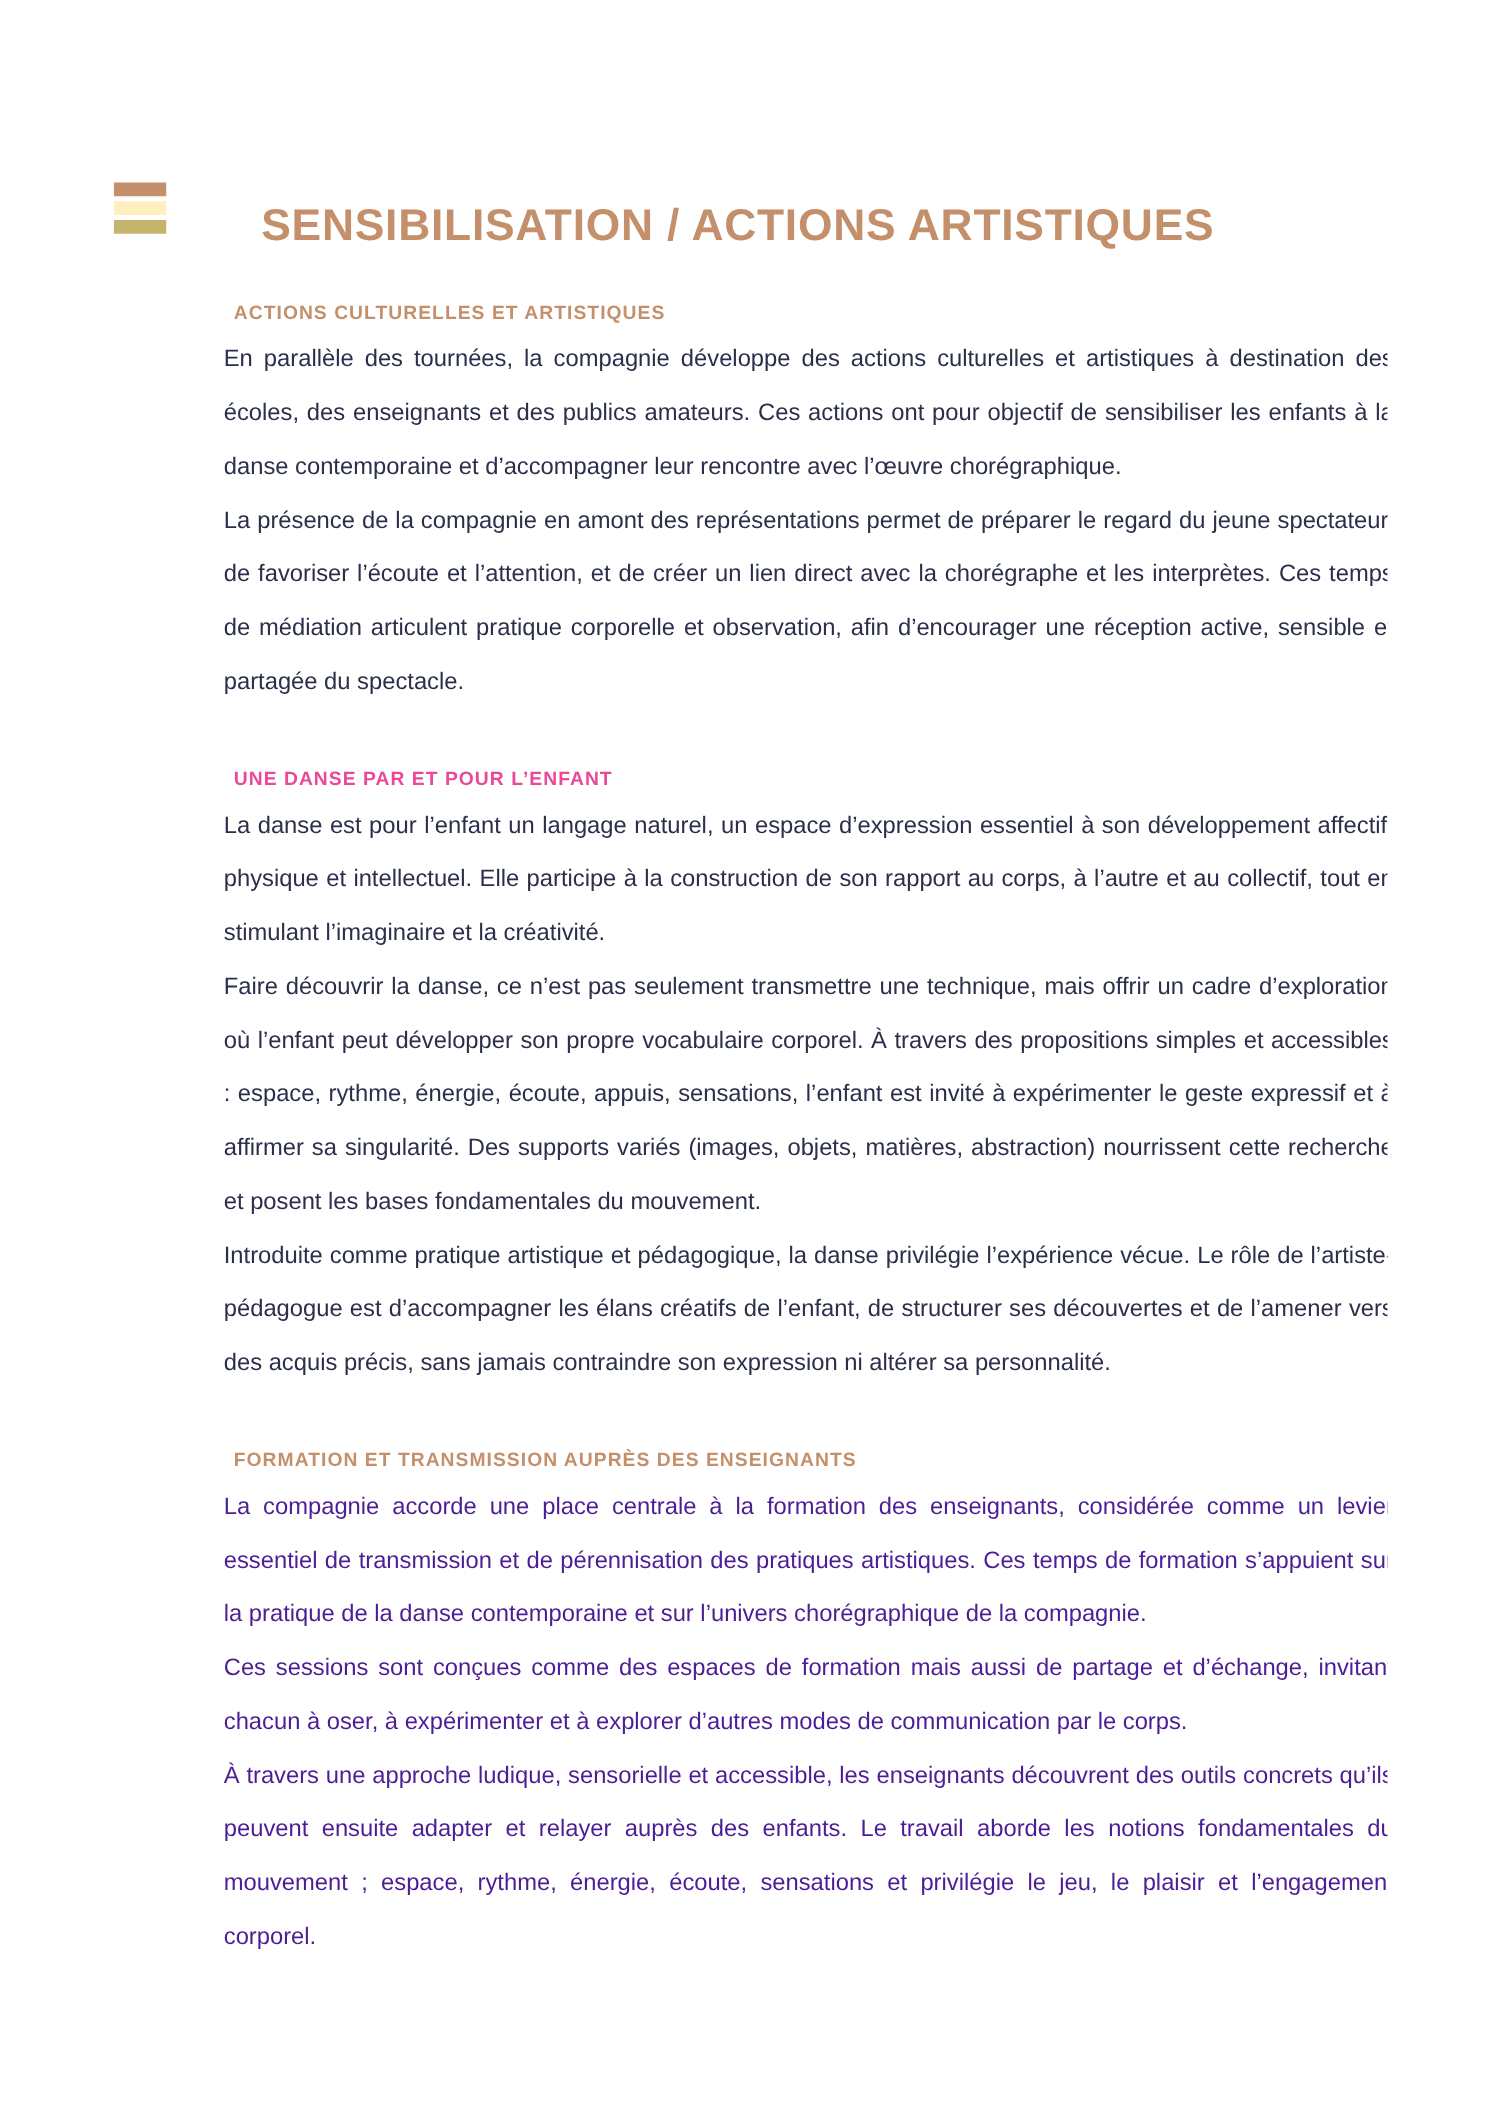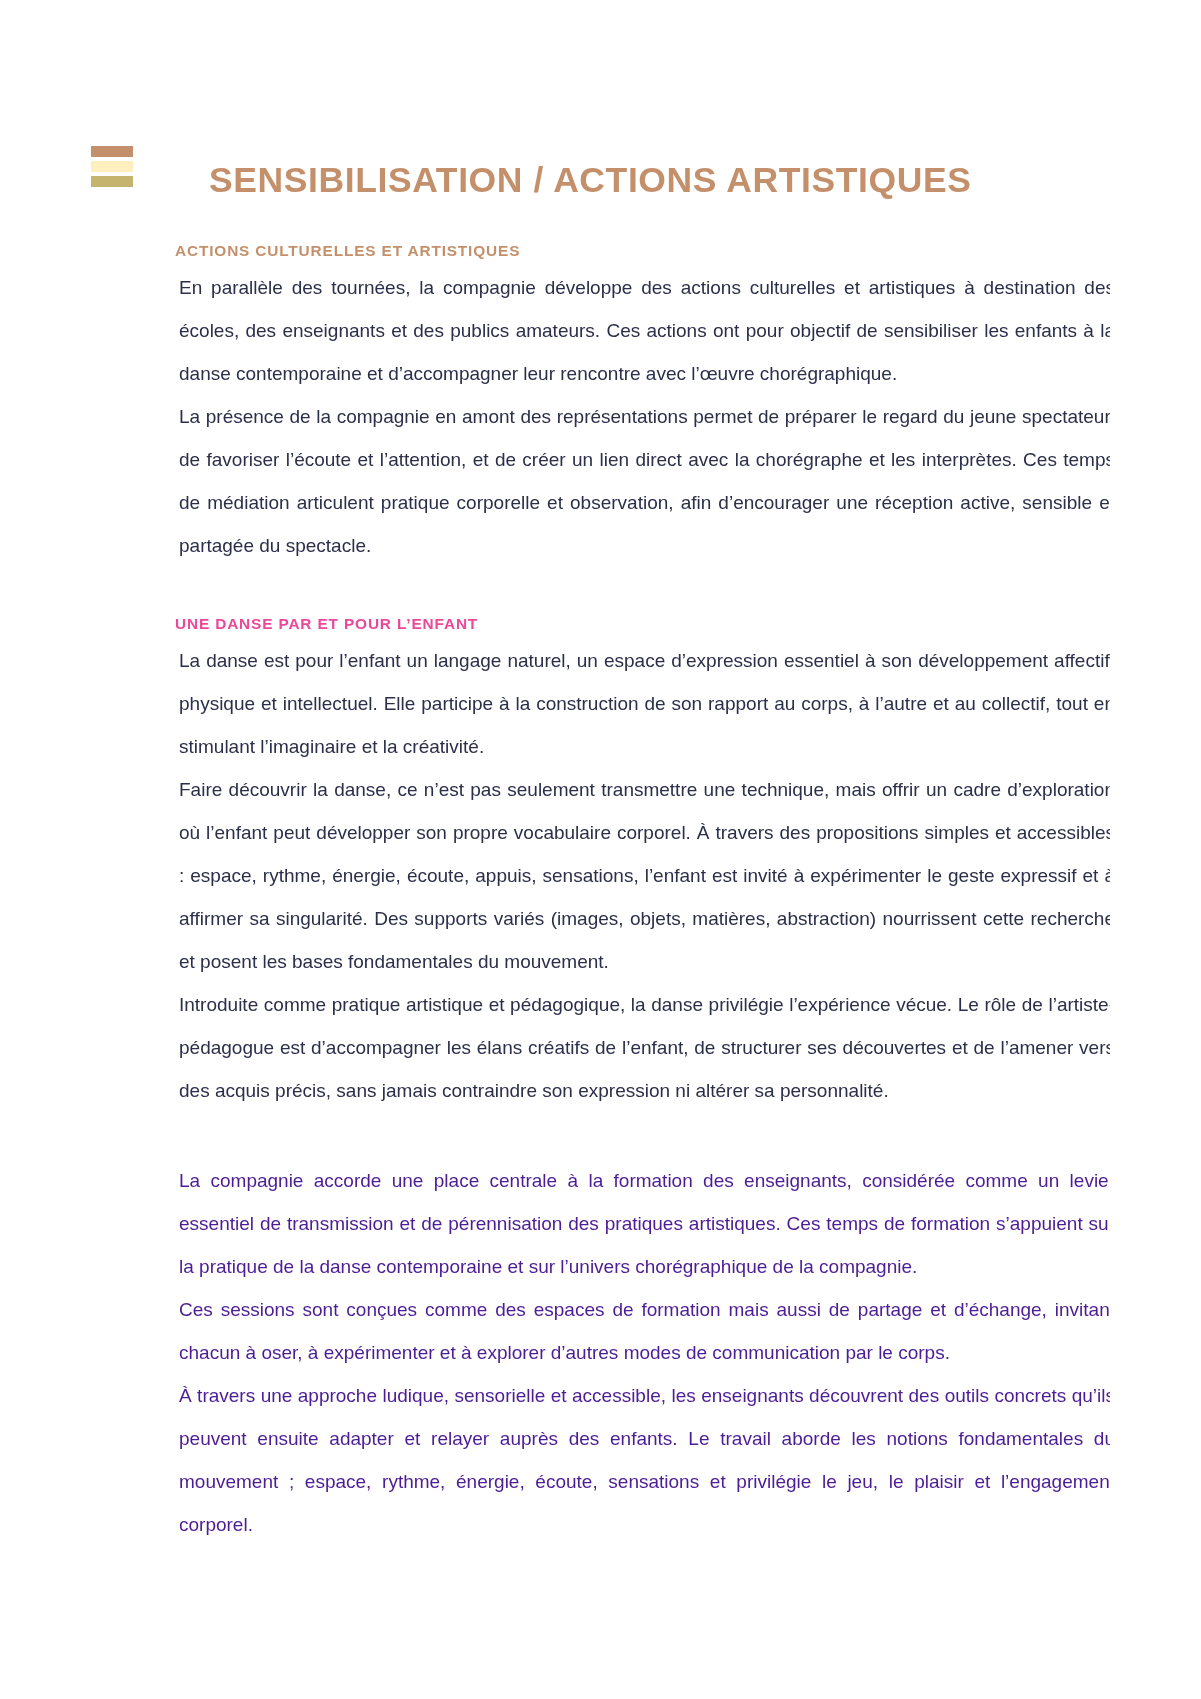--- a/index.html
+++ b/index.html
@@ -61,21 +61,21 @@
 
   .section + .section {
     margin-top: 47px;
   }
 
   .section-heading {
     font-size: 15.4px;
     font-weight: bold;
     letter-spacing: 0.85px;
     line-height: 1.3;
-    margin: 0 0 5px 0;
+    margin: 0 0 5px 12px;
     text-transform: uppercase;
   }
 
   .body-text {
     font-size: 19px;
     line-height: 43px;
     text-align: justify;
     text-justify: inter-word;
     margin: 4px;
     hyphens: none;
@@ -108,20 +108,21 @@
       </section>
       <section class="section">
         <h2 class="section-heading" style="color: #ec4899;">UNE DANSE PAR ET POUR L’ENFANT</h2>
         <div class="body-text" style="color: rgb(43, 47, 74);">
           <p class="para" style="margin: 0px;">La danse est pour l’enfant un langage naturel, un espace d’expression essentiel à son développement affectif, physique et intellectuel. Elle participe à la construction de son rapport au corps, à l’autre et au collectif, tout en stimulant l’imaginaire et la créativité.</p>
           <p class="para" style="margin: 0px;">Faire découvrir la danse, ce n’est pas seulement transmettre une technique, mais offrir un cadre d’exploration où l’enfant peut développer son propre vocabulaire corporel. À travers des propositions simples et accessibles : espace, rythme, énergie, écoute, appuis, sensations, l’enfant est invité à expérimenter le geste expressif et à affirmer sa singularité. Des supports variés (images, objets, matières, abstraction) nourrissent cette recherche et posent les bases fondamentales du mouvement.</p>
           <p class="para" style="margin: 0px;">Introduite comme pratique artistique et pédagogique, la danse privilégie l’expérience vécue. Le rôle de l’artiste-pédagogue est d’accompagner les élans créatifs de l’enfant, de structurer ses découvertes et de l’amener vers des acquis précis, sans jamais contraindre son expression ni altérer sa personnalité.</p>
         </div>
       </section>
       <section class="section">
+        <h2 class="section-heading" style="color: rgb(196, 144, 107);">FORMATION ET TRANSMISSION AUPRÈS DES ENSEIGNANTS</h2>
         <div class="body-text" style="color: #4c1d95;">
           <p class="para" style="margin: 0px;">La compagnie accorde une place centrale à la formation des enseignants, considérée comme un levier essentiel de transmission et de pérennisation des pratiques artistiques. Ces temps de formation s’appuient sur la pratique de la danse contemporaine et sur l’univers chorégraphique de la compagnie.</p>
           <p class="para" style="margin: 0px;">Ces sessions sont conçues comme des espaces de formation mais aussi de partage et d’échange, invitant chacun à oser, à expérimenter et à explorer d’autres modes de communication par le corps.</p>
           <p class="para" style="margin: 0px;">À travers une approche ludique, sensorielle et accessible, les enseignants découvrent des outils concrets qu’ils peuvent ensuite adapter et relayer auprès des enfants. Le travail aborde les notions fondamentales du mouvement ; espace, rythme, énergie, écoute, sensations et privilégie le jeu, le plaisir et l’engagement corporel.</p>
         </div>
       </section>
     </div>
 
 </div>
 

